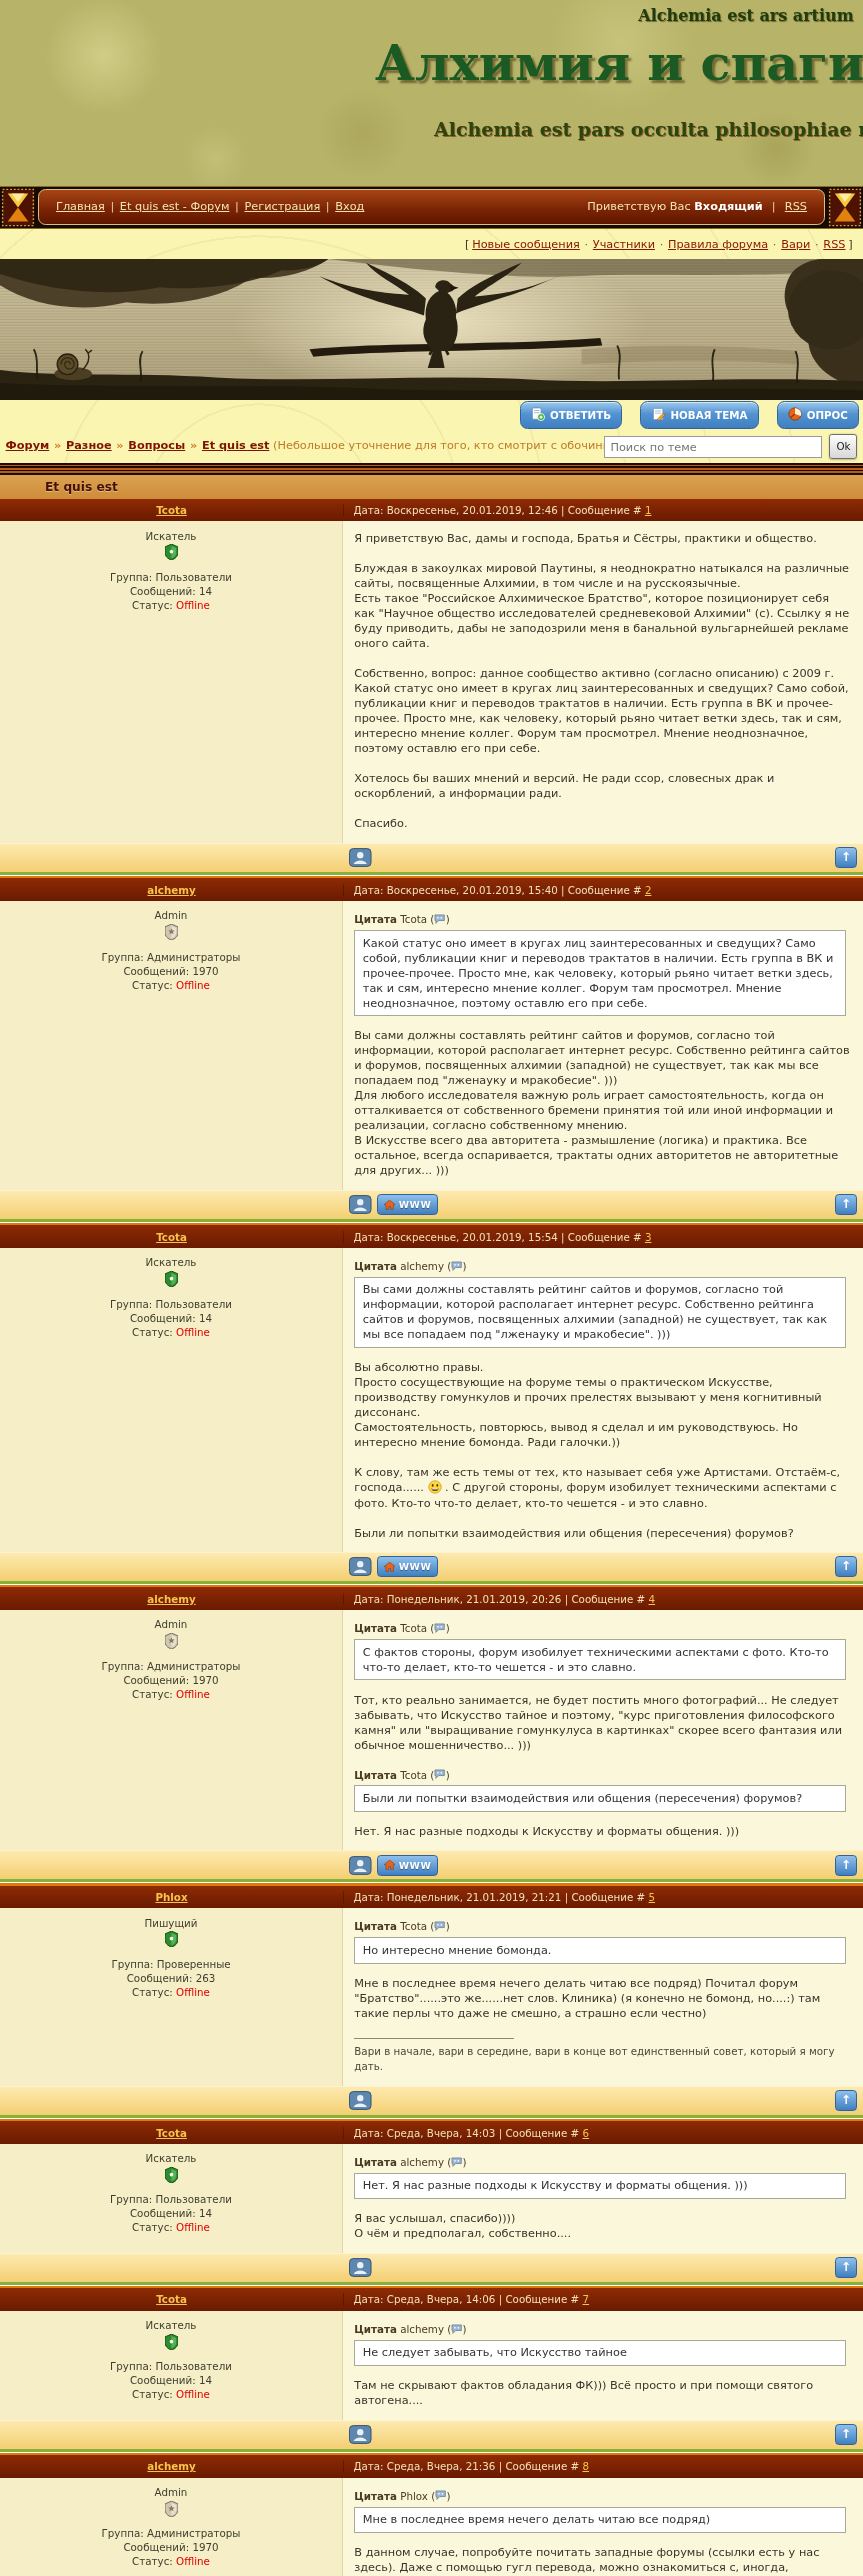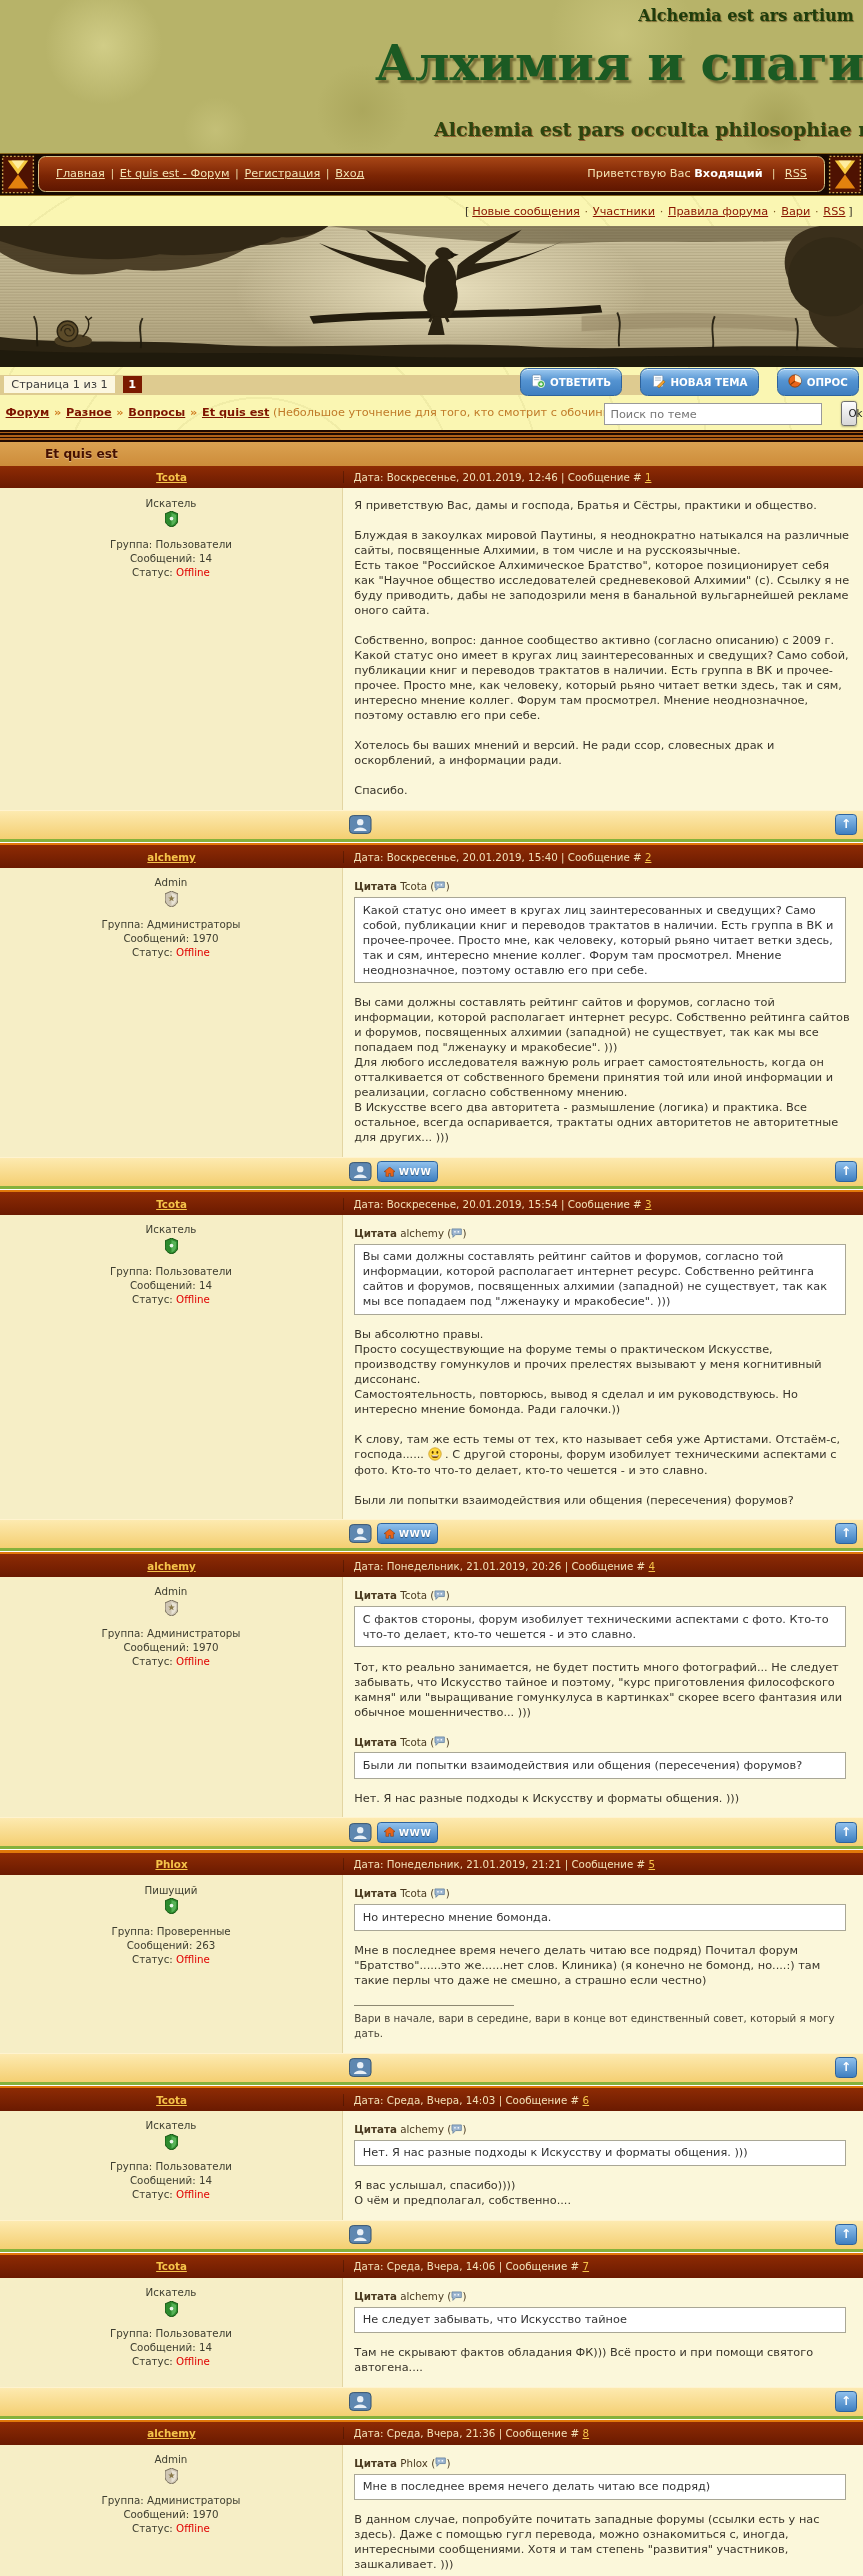--- a/index.html
+++ b/index.html
@@ -6,21 +6,21 @@
   body{
     width:863px;
     font-family:"DejaVu Sans","Liberation Sans",sans-serif;
     background:#faf6b2;
     color:#3c382b;
   }
   .page{width:863px; overflow:hidden; background:#faf6b2;
     background-image:repeating-radial-gradient(circle at 30% 20%, transparent 0 34px, rgba(190,184,110,.16) 34px 36px, transparent 36px 84px);
   }
   
-  .site-header{position:relative;height:153px;overflow:hidden;background:#b7b369;
+  .site-header{position:relative;height:186px;overflow:hidden;background:#b7b369;
     background-image:
       radial-gradient(circle 84px at 12% 30%, rgba(230,226,160,.55), transparent 70%),
       radial-gradient(circle 66px at 42% 72%, rgba(160,155,80,.5), transparent 70%),
       radial-gradient(circle 103px at 72% 22%, rgba(216,211,140,.5), transparent 70%),
       radial-gradient(circle 56px at 90% 80%, rgba(150,145,70,.45), transparent 70%),
       radial-gradient(circle 47px at 25% 85%, rgba(214,209,140,.4), transparent 70%);
   }
   .motto-top{position:absolute;top:5.6px;right:9.4px;font-family:"DejaVu Serif","Liberation Serif",serif;
     font-weight:bold;font-size:16px;color:#1e3d0c;text-shadow:0.9px 0.9px 0.9px rgba(70,40,0,.55);white-space:nowrap;}
   .site-title{position:absolute;top:34px;left:375px;font-family:"DejaVu Serif","Liberation Serif",serif;
@@ -56,21 +56,21 @@
     display:flex;align-items:center;gap:4.7px;padding:0 10.3px;font-family:inherit;cursor:pointer;}
   
   .crumbrow{position:relative;height:31px;font-size:11.3px;padding:6.6px 0 0 5.6px;box-sizing:border-box;}
   .crumbs a{color:#7e1400;font-weight:bold;text-decoration:underline;cursor:pointer;}
   .crumbs .csep{color:#cf7a1e;font-weight:bold;margin:0 4.7px;}
   .crumb-desc{color:#c07a28;}
   .topic-search{position:absolute;right:41px;top:3.8px;width:205px;height:20.6px;border:0.9px solid #9a9a9a;font-size:11.3px;
     padding:0 5.6px;color:#444;background:#fff;font-family:inherit;}
   .btn-gray{background:linear-gradient(180deg,#fdfdfd,#d7d7d7);border:0.9px solid #6e6e6e;border-radius:2.8px;
     font-size:10.3px;color:#222;box-shadow:0 0.9px 1.9px rgba(0,0,0,.25);cursor:pointer;font-family:inherit;}
-  .ok-crumb{position:absolute;right:5.6px;top:1.9px;width:16px;height:25px;}
+  .ok-crumb{position:absolute;right:5.6px;top:1.9px;width:28px;height:25px;}
   
   .title-stripes{height:12.2px;background:repeating-linear-gradient(180deg,#220a00 0 1.9px,#b06018 1.9px 3.3px);}
   .thread-bar{height:23.5px;background:linear-gradient(180deg,#dba251,#cd8c3a);display:flex;align-items:center;
     padding-left:45px;font-weight:bold;font-size:12.2px;color:#451000;text-shadow:0 0.9px 0 rgba(255,255,255,.35);}
   
   .post-head{display:flex;background:linear-gradient(180deg,#8e2b04,#6a1a01);height:22.5px;font-size:10.3px;color:#f2e0b6;align-items:center;}
   .ph-left{width:343px;text-align:center;border-right:0.9px solid rgba(0,0,0,.25);}
   .author-link{color:#f6c44a;font-weight:bold;text-decoration:underline;cursor:pointer;}
   .ph-right{flex:1;padding-left:9.4px;}
   .msg-num{color:#f6c44a;text-decoration:underline;cursor:pointer;}
@@ -205,24 +205,20 @@
         <path d="M468,34 C458,38 452,50 454,64 C448,78 452,90 464,98 L478,98 C488,88 490,74 486,62 C488,50 482,38 474,34 Z"></path>
         <path d="M464,30 C464,22 476,20 480,26 C484,28 486,32 482,34 L472,38 Z"></path>
         <path d="M480,28 l9,2.5 -8,3 Z" fill="#1d170a"></path>
         <path d="M462,96 L456,116 L474,116 L470,96 Z"></path>
         <path d="M462,94 l-4,8 M474,94 l4,8" stroke="#2a2212" stroke-width="3"></path>
       </g>
     </svg>
   </div>
 
   <div class="pagebar">
-    <div class="pages-strip">
-      <span class="page-label">Страница 1 из 1</span>
-      <span class="page-current">1</span>
-    </div>
     <div class="action-buttons">
       <button class="btn-blue">
         <span><svg viewBox="0 0 16 16" width="14" height="14">
               <rect x="1.5" y="1" width="10" height="13" rx="1.5" fill="#fff" stroke="#6a8fb5"></rect>
               <line x1="3.5" y1="4" x2="9.5" y2="4" stroke="#9ab0c4"></line>
               <line x1="3.5" y1="6.5" x2="9.5" y2="6.5" stroke="#9ab0c4"></line>
               <circle cx="11.5" cy="11.5" r="4" fill="#3fae3f" stroke="#fff"></circle>
               <path d="M11.5,9.6 v3.8 M9.6,11.5 h3.8" stroke="#fff" stroke-width="1.4"></path>
             </svg></span>
         <span>ОТВЕТИТЬ</span>

